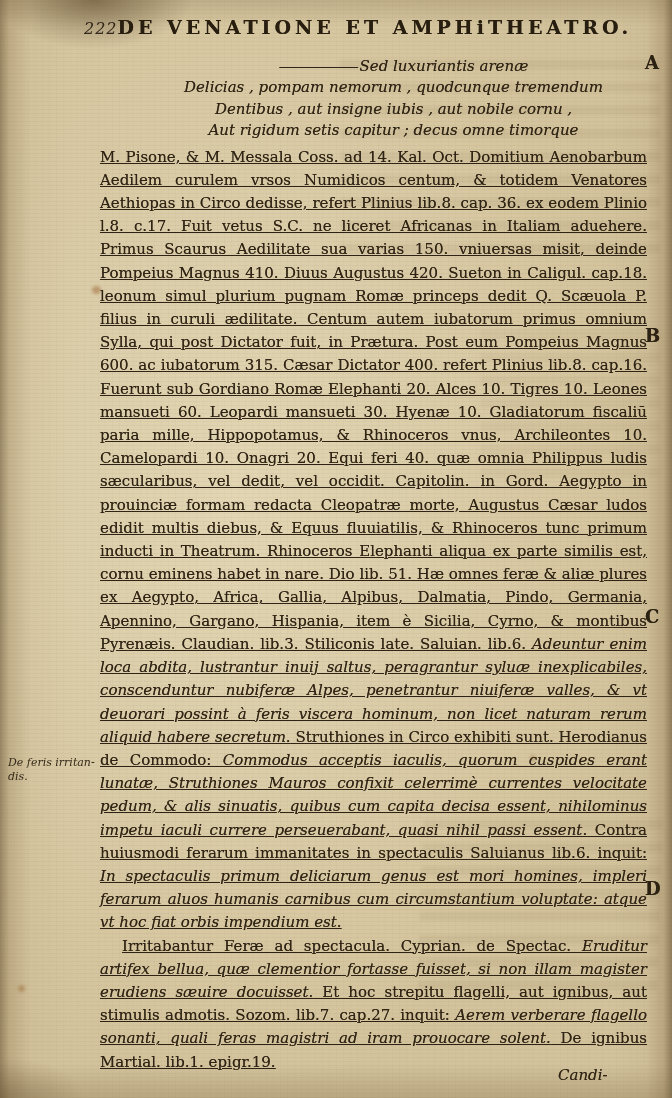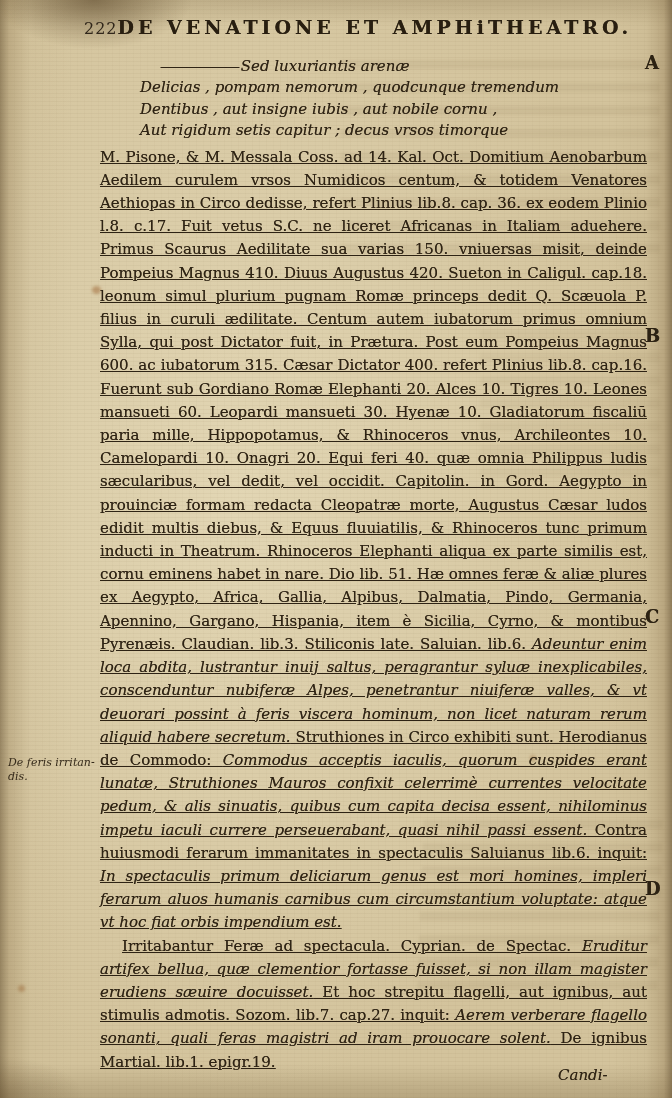--- a/index.html
+++ b/index.html
@@ -31,31 +31,31 @@
     background:repeating-linear-gradient(180deg, rgba(130,108,72,0.16) 0 9px, rgba(0,0,0,0) 9px 23px);}
   .bleed.b1{left:340px;top:60px;width:320px;height:200px;}
   .bleed.b2{left:420px;top:820px;width:240px;height:180px;transform:skewX(-2deg);}
   .bleed.b3{left:480px;top:330px;width:180px;height:160px;opacity:.4;}
   .spot{position:absolute;border-radius:50%;filter:blur(1.5px);pointer-events:none;}
   .s1{left:92px;top:286px;width:9px;height:8px;background:rgba(150,90,40,0.45);}
   .s2{left:18px;top:985px;width:7px;height:7px;background:rgba(150,95,45,0.4);}
   .s3{left:530px;top:755px;width:6px;height:6px;background:rgba(150,100,50,0.35);}
 
   .header{position:absolute;left:84px;top:16px;width:530px;display:flex;align-items:baseline;}
-  .pagenum{font-size:16px;color:#30261a;letter-spacing:1px;}
+  .pagenum{font-size:16px;font-style:italic;color:#30261a;letter-spacing:1px;}
   .title{flex:1;text-align:left;font-size:19px;font-weight:bold;letter-spacing:4px;
     color:#281e10;text-shadow:0 0 .5px rgba(35,25,10,.7);white-space:nowrap;}
 
   .text-column{
     position:absolute;left:100px;top:56px;width:547px;
     font-size:15px;line-height:23.2px;text-align:justify;
     text-shadow:0 0 .4px rgba(40,28,12,.65);
   }
   .text-column .it, .text-column em{font-style:italic;}
-  .verse{text-align:left;line-height:21.4px;}
+  .verse{text-align:center;line-height:21.4px;}
   .verse.i1{margin-left:40px;}
   .verse.i2{margin-left:60px;}
   .para{margin:0;text-decoration:underline;}
   .para.pind{text-indent:22px;}
   .para.gap-top{margin-top:4px;}
   .dash-rule{letter-spacing:-2px;font-style:normal;}
 
   .margin-letter{position:absolute;left:645px;font-size:18px;font-weight:bold;
     color:#2c2213;text-shadow:0 0 .5px rgba(35,25,10,.7);}
   .ml-a{top:52px;}
@@ -83,21 +83,21 @@
 
   <div class="header">
     <span class="pagenum">222</span>
     <span class="title">DE VENATIONE ET AMPHiTHEATRO.</span>
   </div>
 
   <div class="text-column">
       <div class="verse i2"><span class="dash-rule">—————— </span><span class="it">Sed luxuriantis arenæ</span></div>
       <div class="verse i1"><span class="it">Delicias , pompam nemorum , quodcunque tremendum</span></div>
       <div class="verse i1"><span class="it">Dentibus , aut insigne iubis , aut nobile cornu ,</span></div>
-      <div class="verse i1"><span class="it">Aut rigidum setis capitur ; decus vrsos timorque</span></div>
+      <div class="verse i1"><span class="it">Aut rigidum setis capitur ; decus omne timorque</span></div>
       <div class="para gap-top"><span>M. Pisone, &amp; M. Messala Coss. ad 14. Kal. Oct. Domitium Aenobarbum Aedilem curulem vrsos Numidicos centum, &amp; totidem Venatores Aethiopas in Circo dedisse, refert Plinius lib.8. cap. 36. ex eodem Plinio l.8. c.17. Fuit vetus S.C. ne liceret Africanas in Italiam aduehere. Primus Scaurus Aedilitate sua varias 150. vniuersas misit, deinde Pompeius Magnus 410. Diuus Augustus 420. Sueton in Caligul. cap.18. leonum simul plurium pugnam Romæ princeps dedit Q. Scæuola P. filius in curuli ædilitate. Centum autem iubatorum primus omnium Sylla, qui post Dictator fuit, in Prætura. Post eum Pompeius Magnus 600. ac iubatorum 315. Cæsar Dictator 400. refert Plinius lib.8. cap.16. Fuerunt sub Gordiano Romæ Elephanti 20. Alces 10. Tigres 10. Leones mansueti 60. Leopardi mansueti 30. Hyenæ 10. Gladiatorum fiscaliū paria mille, Hippopotamus, &amp; Rhinoceros vnus, Archileontes 10. Camelopardi 10. Onagri 20. Equi feri 40. quæ omnia Philippus ludis sæcularibus, vel dedit, vel occidit. Capitolin. in Gord. Aegypto in prouinciæ formam redacta Cleopatræ morte, Augustus Cæsar ludos edidit multis diebus, &amp; Equus fluuiatilis, &amp; Rhinoceros tunc primum inducti in Theatrum. Rhinoceros Elephanti aliqua ex parte similis est, cornu eminens habet in nare. Dio lib. 51. Hæ omnes feræ &amp; aliæ plures ex Aegypto, Africa, Gallia, Alpibus, Dalmatia, Pindo, Germania, Apennino, Gargano, Hispania, item è Sicilia, Cyrno, &amp; montibus Pyrenæis. Claudian. lib.3. Stiliconis late. Saluian. lib.6. </span><span class="it">Adeuntur enim loca abdita, lustrantur inuij saltus, peragrantur syluæ inexplicabiles, conscenduntur nubiferæ Alpes, penetrantur niuiferæ valles, &amp; vt deuorari possint à feris viscera hominum, non licet naturam rerum aliquid habere secretum.</span><span> Struthiones in Circo exhibiti sunt. Herodianus de Commodo: </span><span class="it">Commodus acceptis iaculis, quorum cuspides erant lunatæ, Struthiones Mauros confixit celerrimè currentes velocitate pedum, &amp; alis sinuatis, quibus cum capita decisa essent, nihilominus impetu iaculi currere perseuerabant, quasi nihil passi essent.</span><span> Contra huiusmodi ferarum immanitates in spectaculis Saluianus lib.6. inquit: </span><span class="it">In spectaculis primum deliciarum genus est mori homines, impleri ferarum aluos humanis carnibus cum circumstantium voluptate: atque vt hoc fiat orbis impendium est.</span></div>
       <div class="para pind"><span>Irritabantur Feræ ad spectacula. Cyprian. de Spectac. </span><span class="it">Eruditur artifex bellua, quæ clementior fortasse fuisset, si non illam magister erudiens sæuire docuisset.</span><span> Et hoc strepitu flagelli, aut ignibus, aut stimulis admotis. Sozom. lib.7. cap.27. inquit: </span><span class="it">Aerem verberare flagello sonanti, quali feras magistri ad iram prouocare solent.</span><span> De ignibus Martial. lib.1. epigr.19.</span></div>
     </div>
 
   <span class="margin-letter ml-a">A</span>
   <span class="margin-letter ml-b">B</span>
   <span class="margin-letter ml-c">C</span>
   <span class="margin-letter ml-d">D</span>
 
   <div class="margin-note">

